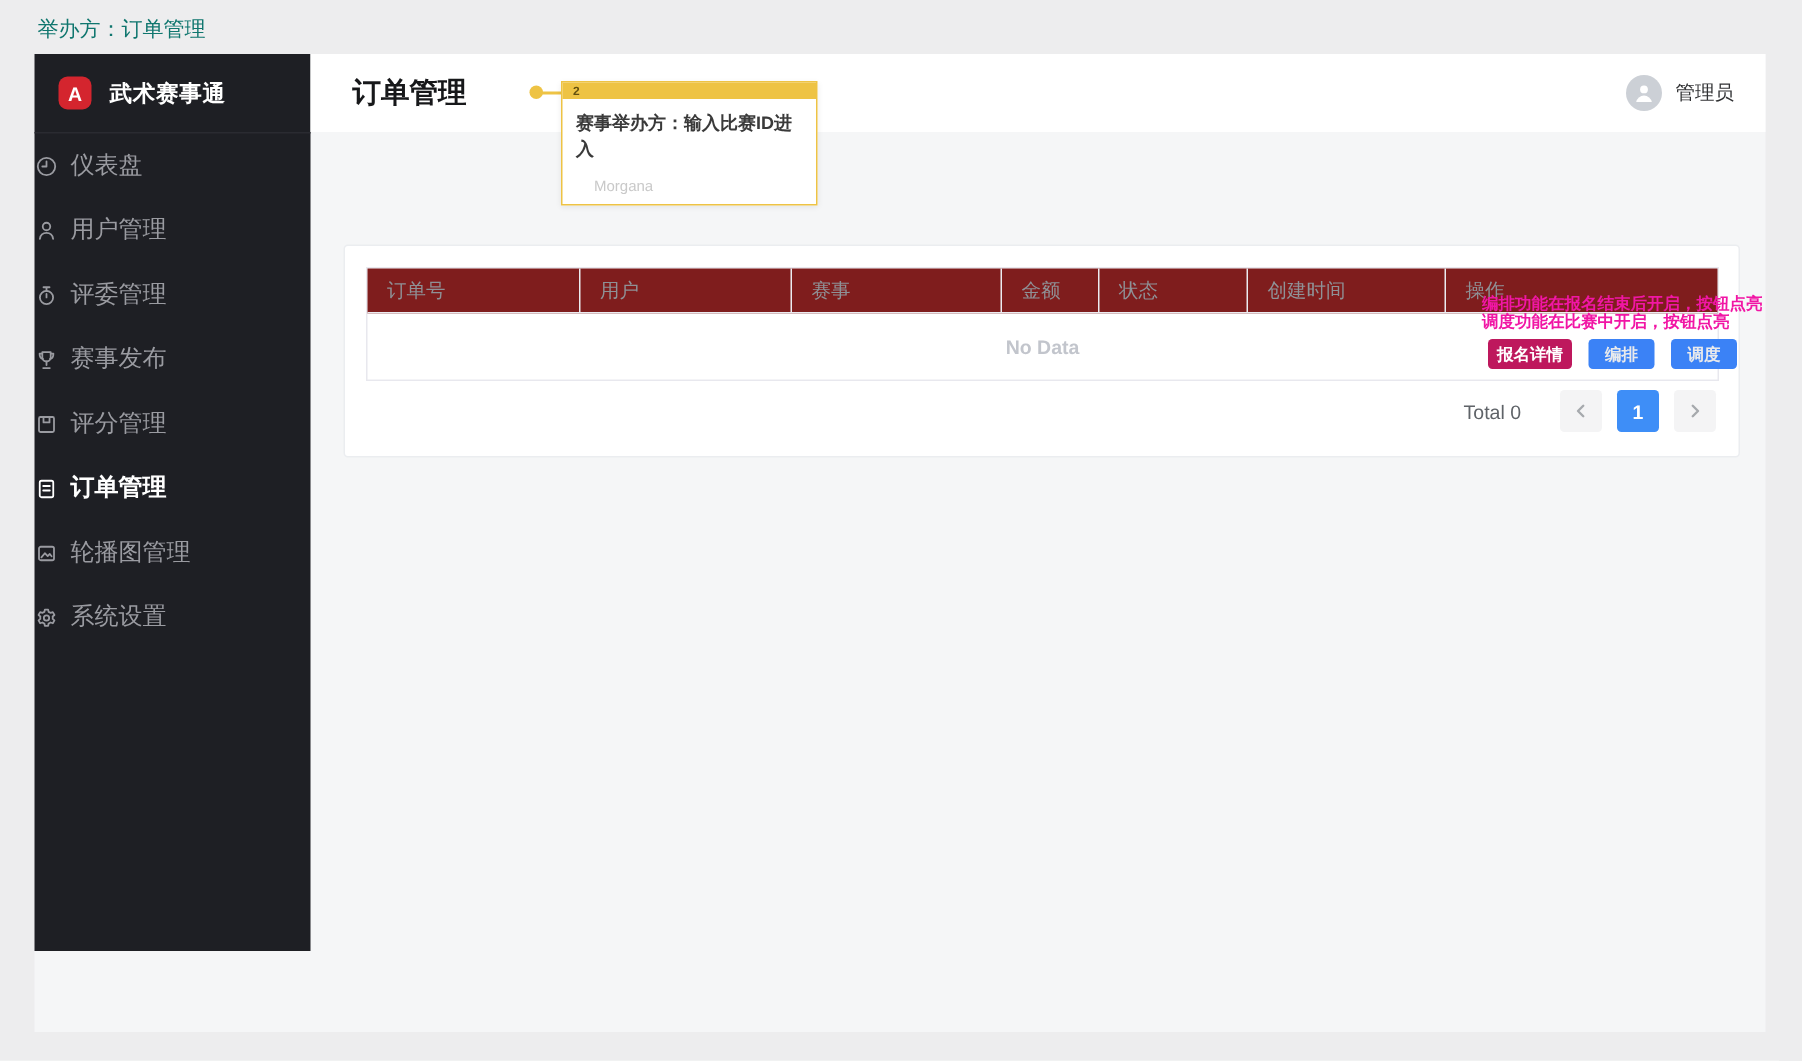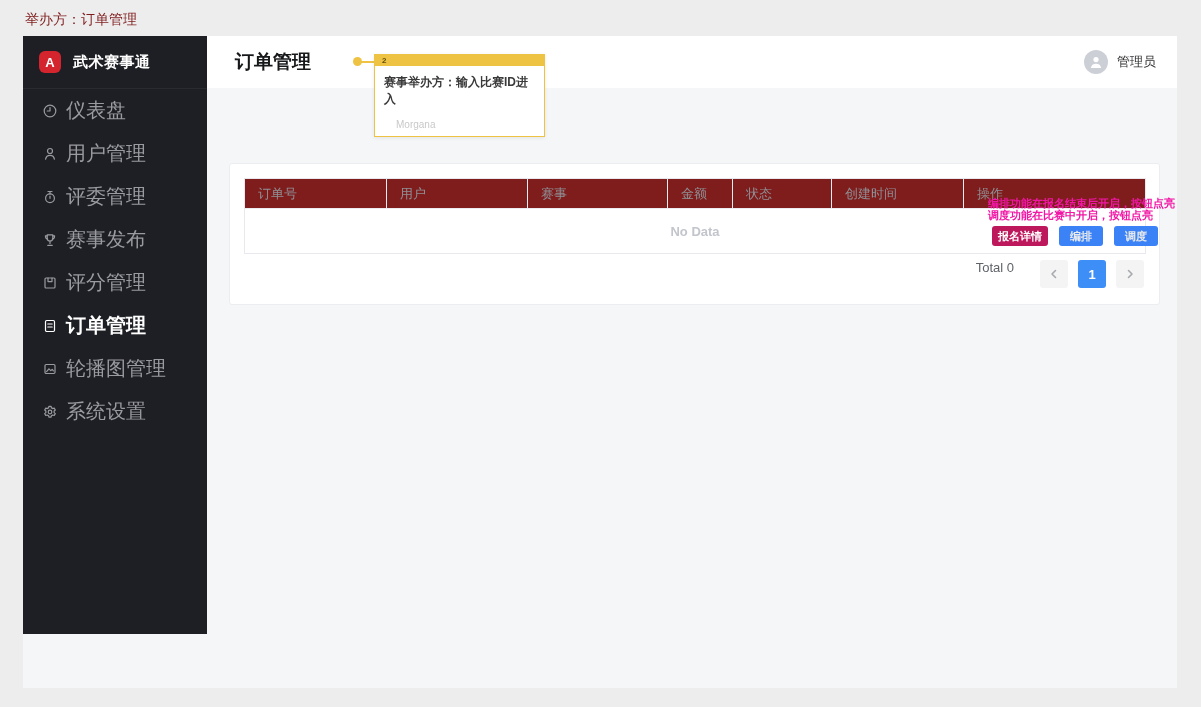--- a/index.html
+++ b/index.html
@@ -5,21 +5,21 @@
   * { margin:0; padding:0; box-sizing:border-box; }
   html,body { width:1201px; height:707px; }
   body {
     font-family:"Liberation Sans","DejaVu Sans",sans-serif;
     background:#ededee;
     position:relative;
     overflow:hidden;
   }
   .top-label{
     position:absolute; left:25px; top:11px;
-    font-size:14px; color:#7f1d1d;
+    font-size:14px; color:#0f766e;
   }
   .app{
     position:absolute; left:23px; top:36px; width:1154px; height:652px;
     background:#f5f6f7;
   }
   
   .sidebar{
     position:absolute; left:0; top:0; width:184px; height:598px;
     background:#1e1f24;
   }
@@ -28,22 +28,22 @@
     border-bottom:1px solid #2a2b31;
   }
   .logo-badge{
     width:22px; height:22px; border-radius:6px; background:#d4252e;
     color:#fff; font-weight:bold; font-size:13px;
     display:flex; align-items:center; justify-content:center;
   }
   .logo-title{ color:#ffffff; font-size:15px; font-weight:bold; margin-left:12px; letter-spacing:.5px;}
   .menu{ position:absolute; top:53px; left:0; right:0; }
   .menu-item{
-    height:43px; display:flex; align-items:center; padding-left:19px;
-    color:#9a9ba1; font-size:20px; cursor:pointer;
+    height:43px; display:flex; align-items:center; 
+    color:#9a9ba1; font-size:16px; cursor:pointer;
   }
   .menu-item .mi{ width:16px; height:16px; margin-right:8px; display:flex; align-items:center; justify-content:center; }
   .menu-item svg{ width:16px; height:16px; stroke:currentColor; fill:none; stroke-width:1.2; stroke-linecap:round; stroke-linejoin:round;}
   .menu-item.active{ color:#ffffff; font-weight:bold; }
   
   .topbar{
     position:absolute; left:184px; right:0; top:0; height:52px; background:#ffffff;
     display:flex; align-items:center;
   }
   .page-title{ font-size:19px; font-weight:bold; color:#17181a; margin-left:28px;}
@@ -84,21 +84,21 @@
     height:20px; border:none; border-radius:3px; font-size:11px; font-weight:bold;
     display:flex; align-items:center; justify-content:center; cursor:pointer;
     font-family:inherit;
   }
   .btn-primary{ width:56px; background:#be185d; color:#ffffff; margin-right:11px;}
   .btn-disabled{ width:44px; background:#3b82f6; color:#e9eaec; margin-right:11px;}
   .btn-disabled:last-child{ margin-right:0;}
   
   .pagination{
     position:absolute; right:15px; top:96px; height:28px;
-    display:flex; 
+    display:flex; align-items:center;
   }
   .pg-total{ font-size:13px; color:#5f6368; margin-right:16px;}
   .pg{
     width:28px; height:28px; border:none; border-radius:3px; background:#f4f4f5;
     display:flex; align-items:center; justify-content:center; margin-left:10px; cursor:pointer;
     font-family:inherit;
   }
   .pg svg{ width:10px; height:10px; stroke:#a6a9ad; fill:none; stroke-width:1.6; stroke-linecap:round; stroke-linejoin:round;}
   .pg.active{ background:#3e8ef7; color:#ffffff; font-size:13px; font-weight:bold; margin-left:10px;}
   

